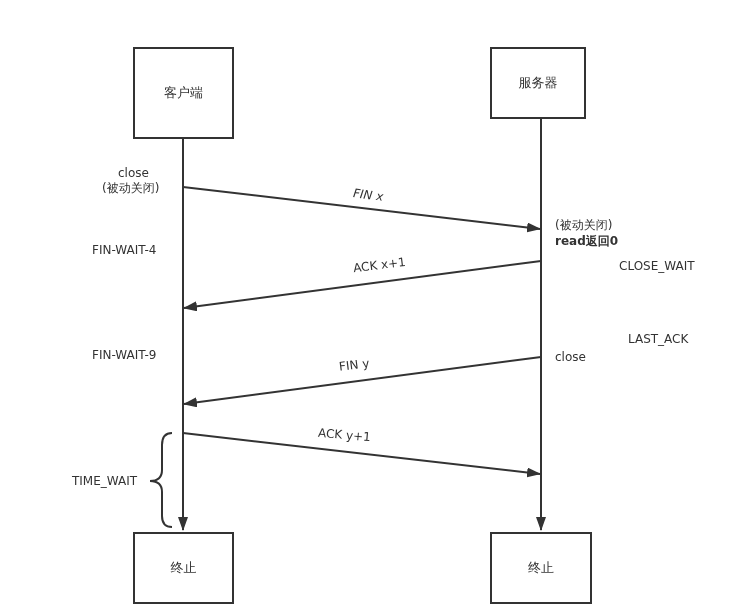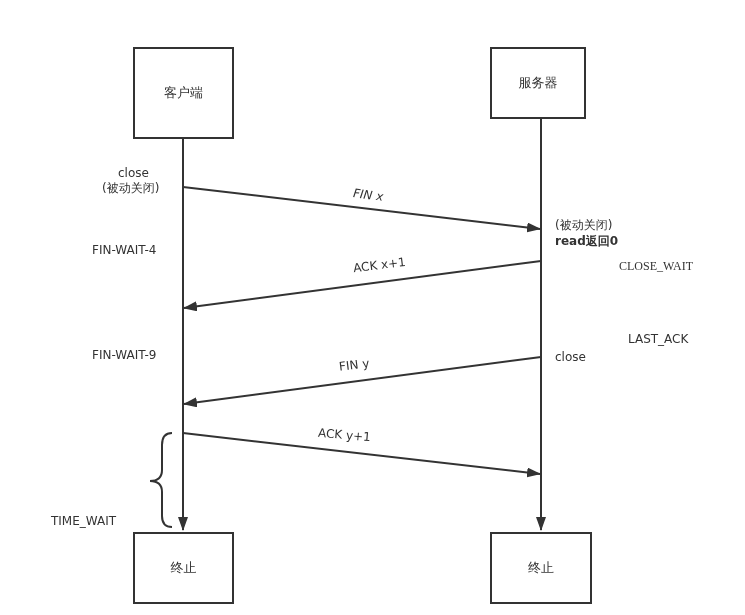--- a/index.html
+++ b/index.html
@@ -39,24 +39,24 @@
     <span>终止</span>
   </div>
 <div class="box" style="left:490px;top:532px;width:102px;height:72px;">
     <span>终止</span>
   </div>
 
 <div class="lbl" style="left:118px;top:166px;">close</div>
 <div class="lbl" style="left:102px;top:181px;">(被动关闭)</div>
 <div class="lbl" style="left:92px;top:243px;">FIN-WAIT-4</div>
 <div class="lbl" style="left:92px;top:348px;">FIN-WAIT-9</div>
-<div class="lbl" style="left:51px;top:474px;margin-top:40px;">TIME_WAIT</div>
+<div class="lbl" style="left:72px;top:474px;">TIME_WAIT</div>
 
 <div class="lbl" style="left:555px;top:218px;">(被动关闭)</div>
 <div class="lbl" style="left:555px;top:234px;font-weight:bold;">read返回0</div>
-<div class="lbl" style="left:619px;top:259px;font-family:Liberation Serif, serif;">CLOSE_WAIT</div>
+<div class="lbl" style="left:619px;top:259px;">CLOSE_WAIT</div>
 <div class="lbl" style="left:555px;top:350px;">close</div>
 <div class="lbl" style="left:628px;top:332px;">LAST_ACK</div>
 
 <div class="lbl" style="left:353px;top:188px;transform:rotate(7deg);font-style:italic;">FIN x</div>
 <div class="lbl" style="left:353px;top:258px;transform:rotate(-7deg);">ACK  x+1</div>
 <div class="lbl" style="left:339px;top:358px;transform:rotate(-7deg);">FIN y</div>
 <div class="lbl" style="left:318px;top:428px;transform:rotate(5deg);">ACK y+1</div>
 
 </body></html>

